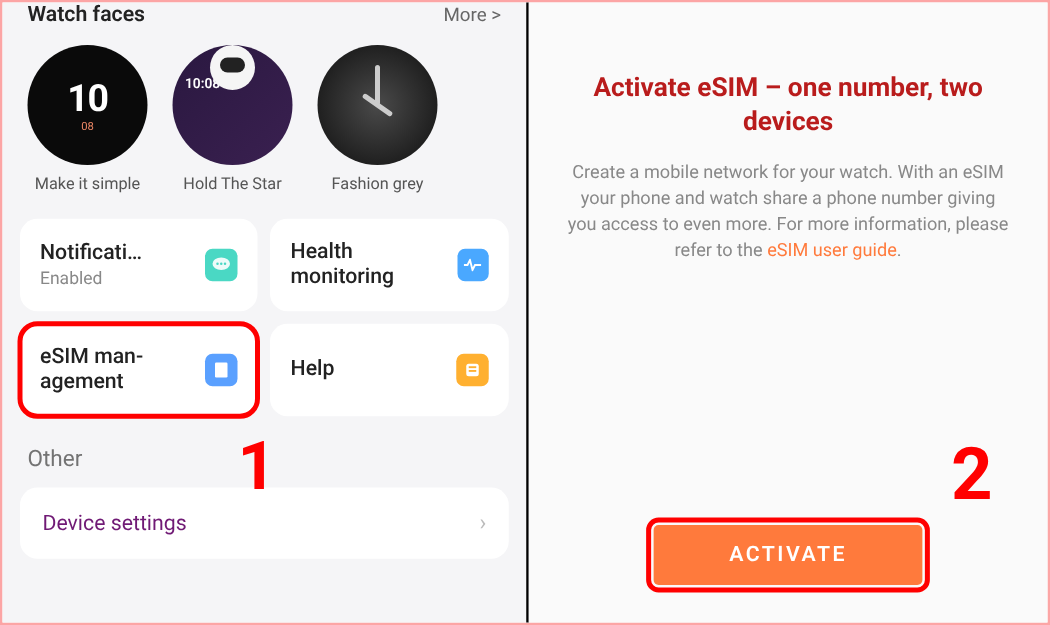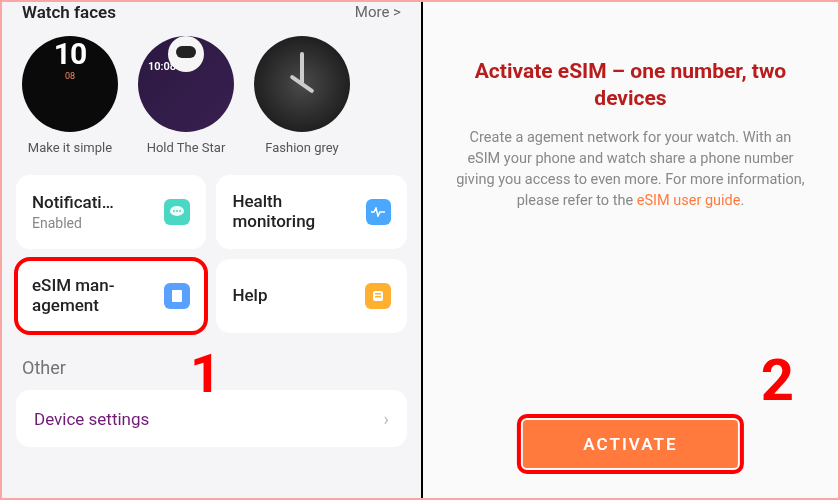--- a/index.html
+++ b/index.html
@@ -11,21 +11,21 @@
 
 .header-row { display: flex; justify-content: space-between; padding: 0 20px 8px 20px; align-items: center; }
 .header-label { font-size: 17px; font-weight: 600; color: #222; }
 .more-link { font-size: 15px; color: #666; }
 
 .watch-faces { display: flex; gap: 20px; padding: 6px 20px 14px 20px; justify-content: flex-start; }
 .face-item { display: flex; flex-direction: column; align-items: center; gap: 8px; }
 .face-circle { width: 96px; height: 96px; border-radius: 50%; background: #1a1a1a; position: relative; overflow: hidden; }
 .face-label { font-size: 13px; color: #555; text-align: center; }
 
-.face-simple { background: #0a0a0a; display: flex; flex-direction: column; align-items: center; justify-content: flex-start; color: #fff; }
+.face-simple { background: #0a0a0a; display: flex; flex-direction: column; align-items: center; justify-content: center; color: #fff; }
 .face-simple .big { font-size: 30px; font-weight: 700; letter-spacing: -1px; }
 .face-simple .small { font-size: 9px; color: #e86; }
 .face-star { background: linear-gradient(135deg, #2a1840 0%, #3a2050 100%); display:flex; align-items:flex-start; justify-content:center; }
 .astro { width: 36px; height: 36px; background: #f5f5f5; border-radius: 50%; position: relative; }
 .astro::after { content:''; position:absolute; width:20px; height:12px; background:#222; border-radius:6px; top:10px; left:8px; }
 .face-star .time-left { position:absolute; left:10px; top:24px; color:#fff; font-size:11px; font-weight:600; }
 .face-analog { background: radial-gradient(circle, #4a4a4a 0%, #1a1a1a 80%); position:relative; }
 .face-analog::before { content:''; position:absolute; width:4px; height:32px; background:#ccc; left:50%; top:16px; transform:translateX(-50%); border-radius:2px; }
 .face-analog::after { content:''; position:absolute; width:28px; height:4px; background:#ccc; left:50%; top:50%; transform:translate(-50%,-50%) rotate(35deg); border-radius:2px; }
 
@@ -144,21 +144,21 @@
     <div class="section-label">Other</div>
     <div class="row-item">
       <span class="title">Device settings</span>
       <span class="chev">›</span>
     </div>
   </div>
 
   <div class="right-panel">
     <div class="heading">Activate eSIM – one number, two devices</div>
     <div class="desc">
-      <span>Create a agement network for your watch. With an eSIM your phone and watch share a phone number giving you access to even more. For more information, please refer to the </span><span class="link">eSIM user guide</span><span>.</span>
+      <span>Create a mobile network for your watch. With an eSIM your phone and watch share a phone number giving you access to even more. For more information, please refer to the </span><span class="link">eSIM user guide</span><span>.</span>
     </div>
 
     <div class="annot2">2</div>
 
     <div class="activate-wrap">
       <button class="activate-btn">ACTIVATE</button>
     </div>
   </div>
 </div>
 

